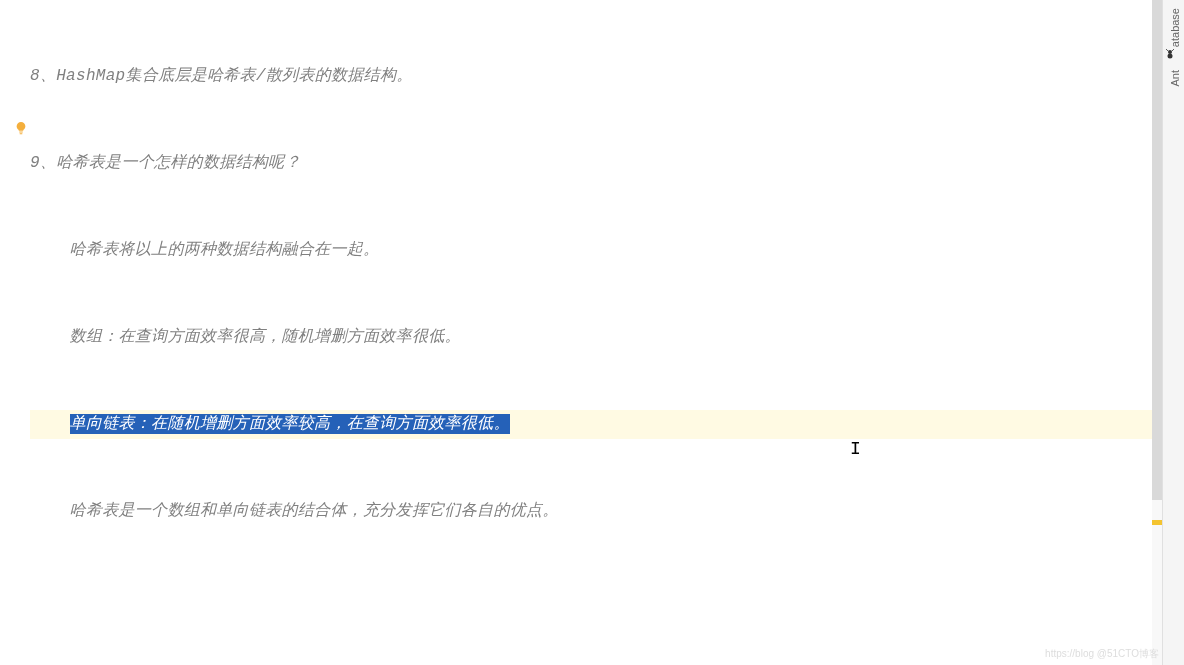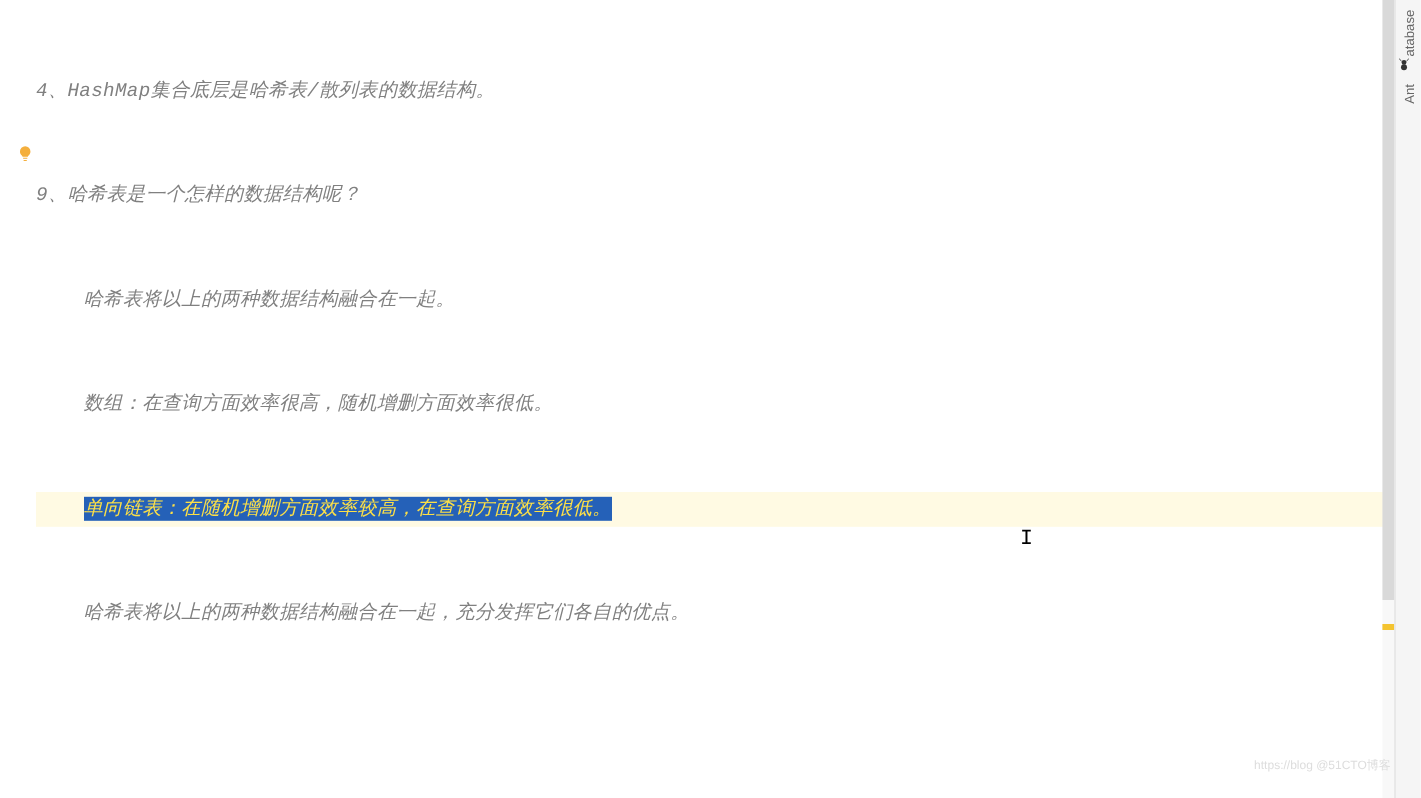--- a/index.html
+++ b/index.html
@@ -50,21 +50,21 @@
       line-height: 29px;
       padding-left: 0;
     }
     .highlighted-line {
       background: #fffae3;
       width: 100%;
       position: relative;
     }
     .selection {
       background: #2561b8;
-      color: #fde047;
+      color: #ffffff;
       padding: 1px 0;
     }
     .right-sidebar {
       width: 22px;
       flex-shrink: 0;
       background: #f5f5f5;
       border-left: 1px solid #e0e0e0;
       position: relative;
       writing-mode: vertical-rl;
       text-orientation: mixed;
@@ -113,21 +113,21 @@
       position: absolute;
       left: 820px;
       top: 435px;
       font-style: normal;
       color: #000;
       font-size: 18px;
     }
     .watermark {
       position: absolute;
       right: 25px;
-      bottom: 20px;
+      bottom: 4px;
       font-size: 10px;
       color: #ddd;
       font-style: normal;
       font-family: Arial, sans-serif;
     }
     .yellow-marker {
       position: absolute;
       right: 0;
       top: 520px;
       width: 10px;
@@ -141,26 +141,26 @@
 <div class="editor-container">
   <div class="gutter">
     <span class="bulb-icon">
       <svg viewBox="0 0 16 16" fill="currentColor">
         <path d="M8 1a5 5 0 0 0-5 5c0 1.5.7 2.9 1.8 3.8.4.3.7.9.7 1.2h5c0-.3.3-.9.7-1.2C12.3 8.9 13 7.5 13 6a5 5 0 0 0-5-5zM6 12h4v1H6zm.5 2h3v1h-3z"></path>
       </svg>
     </span>
   </div>
 
   <div class="code-area">
-    <div class="code-line"><span>4、HashMap集合底层是哈希表/散列表的数据结构。</span></div>
+    <div class="code-line"><span>8、HashMap集合底层是哈希表/散列表的数据结构。</span></div>
     <div class="code-line"><span>9、哈希表是一个怎样的数据结构呢？</span></div>
     <div class="code-line"><span>    哈希表将以上的两种数据结构融合在一起。</span></div>
     <div class="code-line"><span>    数组：在查询方面效率很高，随机增删方面效率很低。</span></div>
     <div class="code-line highlighted-line"><span>    </span><span class="selection">单向链表：在随机增删方面效率较高，在查询方面效率很低。</span></div>
-    <div class="code-line"><span>    哈希表将以上的两种数据结构融合在一起，充分发挥它们各自的优点。</span></div>
+    <div class="code-line"><span>    哈希表是一个数组和单向链表的结合体，充分发挥它们各自的优点。</span></div>
     
     
     
     
     
     
     
     
     
     

